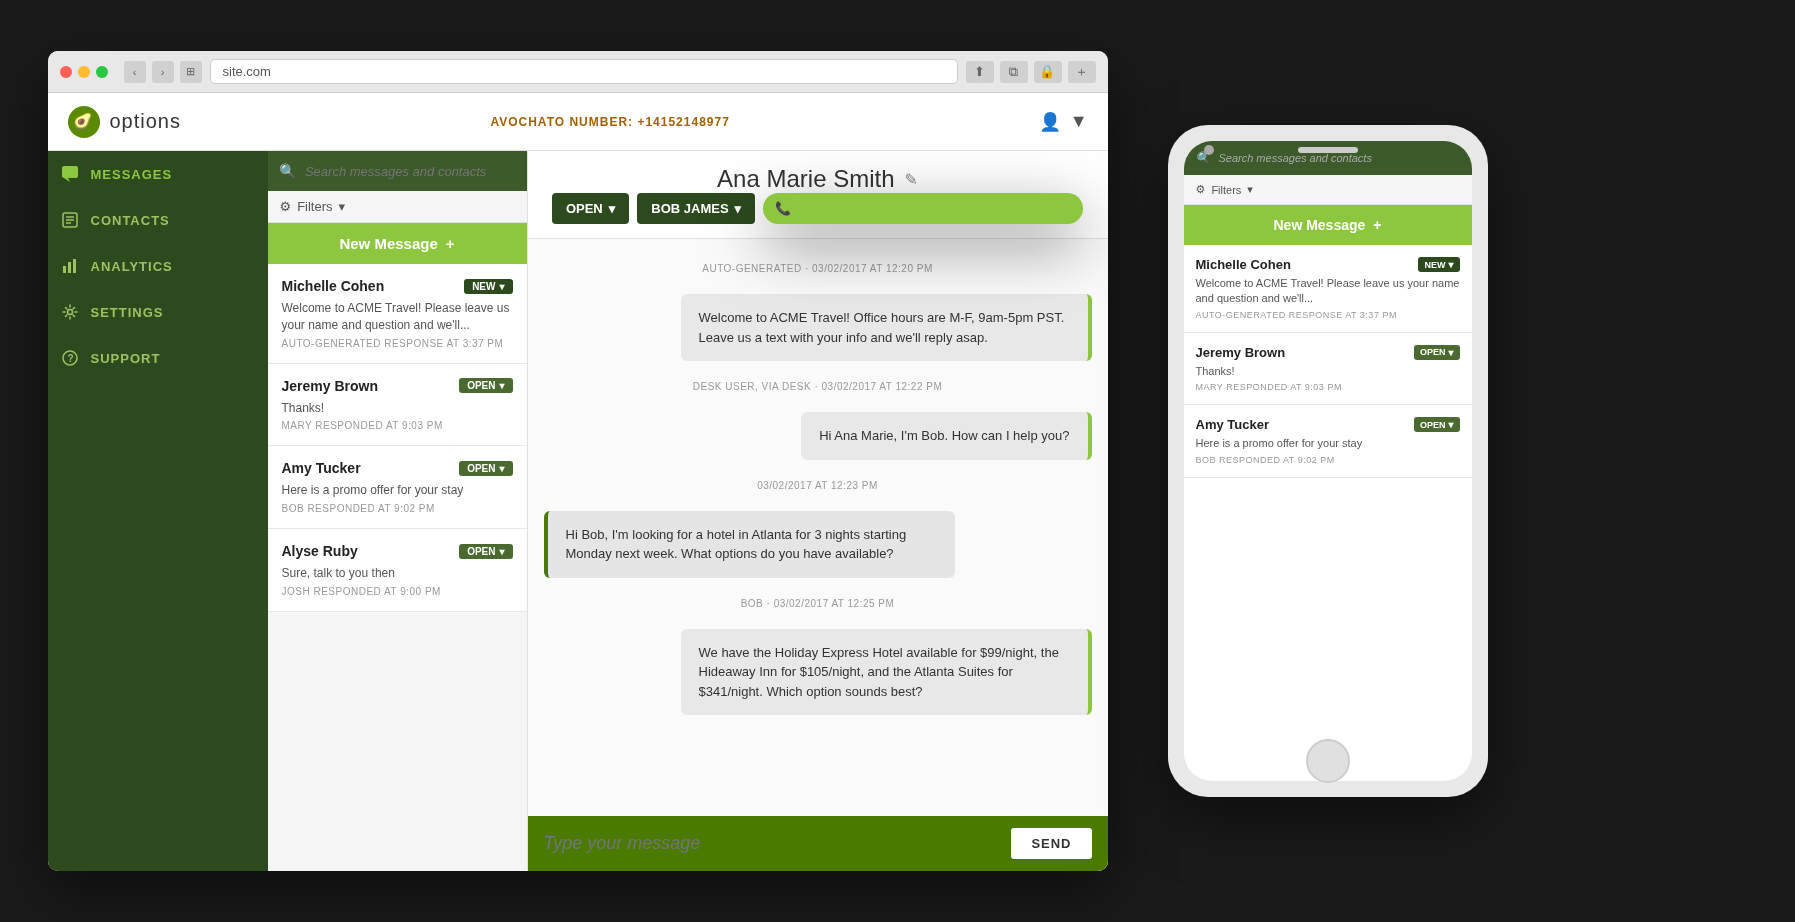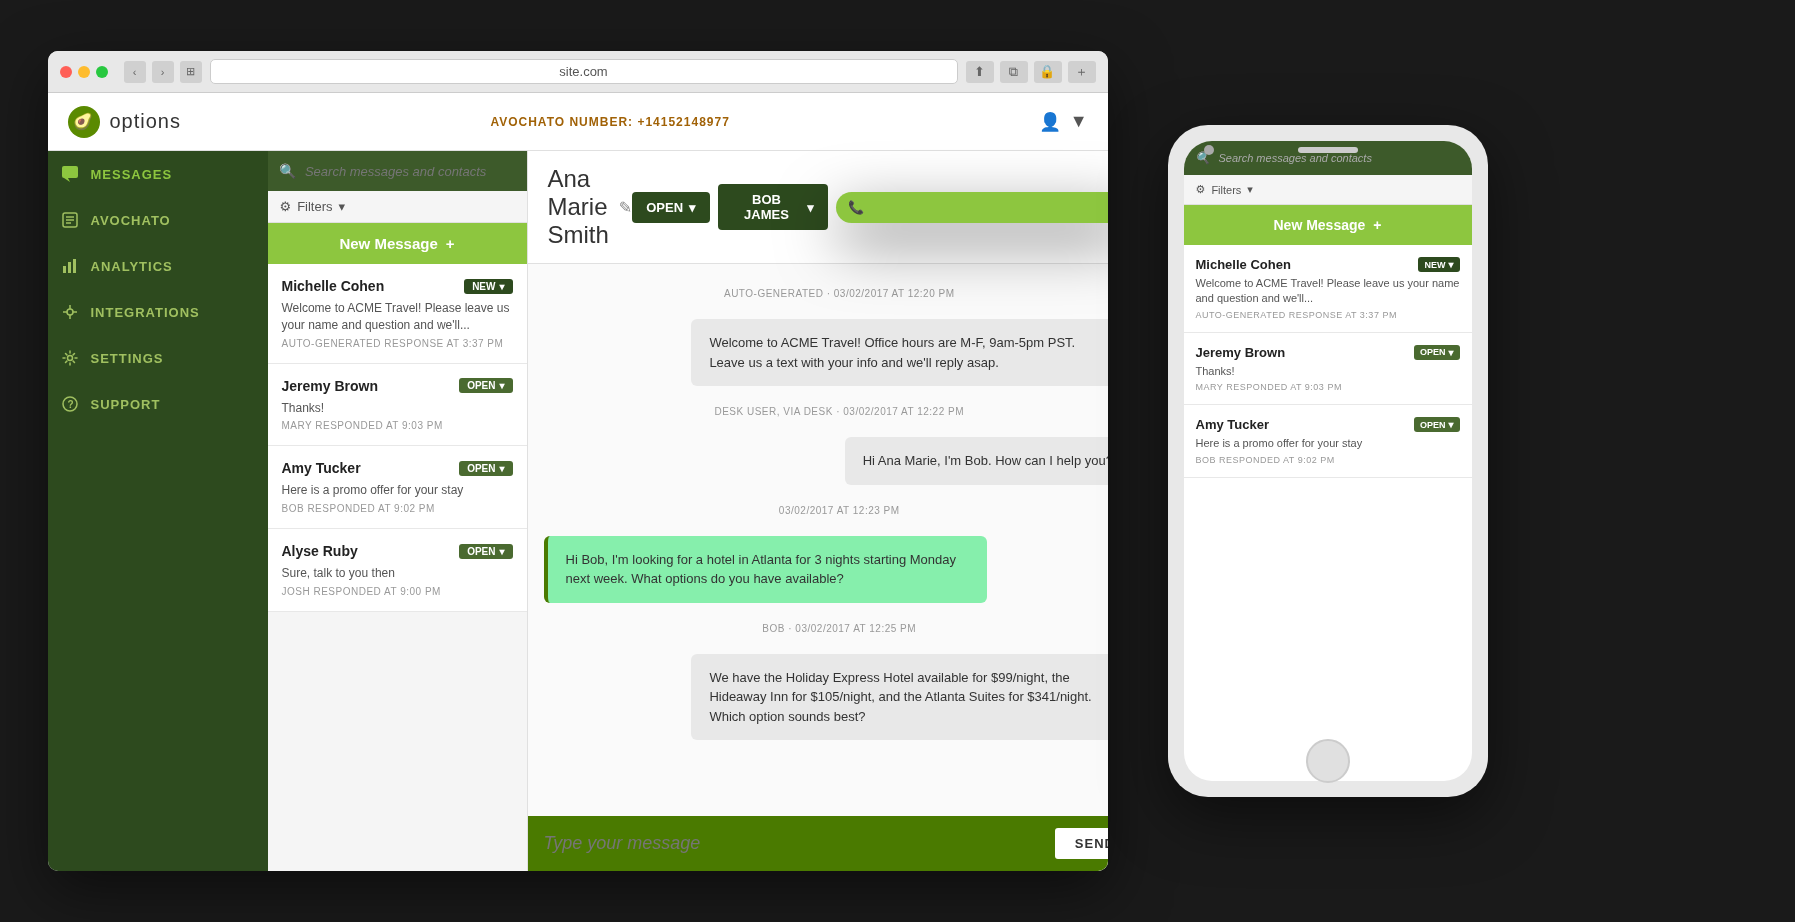--- a/index.html
+++ b/index.html
@@ -71,21 +71,21 @@
       font-size: 11px; color: #666;
     }
 
     .address-bar {
       flex: 1;
       background: white;
       border-radius: 5px;
       padding: 4px 12px;
       font-size: 13px;
       color: #555;
-      text-align: center;
+      text-align: left;
       border: 1px solid #ccc;
     }
 
     .browser-actions {
       display: flex;
       gap: 6px;
     }
 
     .browser-action-btn {
       width: 28px; height: 22px;
@@ -303,20 +303,21 @@
       background: #fafafa;
     }
 
     .chat-header {
       background: white;
       padding: 14px 20px;
       display: flex;
       align-items: center;
       justify-content: space-between;
       border-bottom: 1px solid #e0e0e0;
+      flex-direction: column;
     }
 
     .chat-contact-name {
       font-size: 24px;
       color: #333;
       font-weight: 300;
       display: flex;
       align-items: center;
       gap: 10px;
     }
@@ -378,21 +379,21 @@
       color: #333;
     }
 
     .message-bubble.received {
       background: #e8e8e8;
       align-self: flex-end;
       border-right: 4px solid #8dc63f;
     }
 
     .message-bubble.sent {
-      background: #86efac;
+      background: #e5e5e5;
       align-self: flex-start;
       border-left: 4px solid #4a7a00;
     }
 
     .message-input-area {
       background: #4a7a00;
       padding: 12px 16px;
       display: flex;
       align-items: center;
       gap: 12px;
@@ -620,43 +621,31 @@
         </div>
         <div class="sidebar-item">
           <div class="sidebar-icon">
             <svg width="16" height="16" viewBox="0 0 16 16" fill="#a0c060">
               <rect x="1" y="1" width="14" height="14" rx="2" stroke="#a0c060" stroke-width="1.5" fill="none"></rect>
               <line x1="4" y1="5" x2="12" y2="5" stroke="#a0c060" stroke-width="1.5"></line>
               <line x1="4" y1="8" x2="12" y2="8" stroke="#a0c060" stroke-width="1.5"></line>
               <line x1="4" y1="11" x2="9" y2="11" stroke="#a0c060" stroke-width="1.5"></line>
             </svg>
           </div>
-          <span>AVOCHATO</span>
+          <span>CONTACTS</span>
         </div>
         <div class="sidebar-item">
           <div class="sidebar-icon">
             <svg width="16" height="16" viewBox="0 0 16 16" fill="#a0c060">
               <rect x="1" y="8" width="3" height="7"></rect>
               <rect x="6" y="4" width="3" height="11"></rect>
               <rect x="11" y="1" width="3" height="14"></rect>
             </svg>
           </div>
           <span>ANALYTICS</span>
-        </div>
-        <div class="sidebar-item">
-          <div class="sidebar-icon">
-            <svg width="16" height="16" viewBox="0 0 16 16" fill="none" stroke="#a0c060" stroke-width="1.5">
-              <circle cx="8" cy="8" r="3"></circle>
-              <line x1="8" y1="1" x2="8" y2="5"></line>
-              <line x1="8" y1="11" x2="8" y2="15"></line>
-              <line x1="1" y1="8" x2="5" y2="8"></line>
-              <line x1="11" y1="8" x2="15" y2="8"></line>
-            </svg>
-          </div>
-          <span>INTEGRATIONS</span>
         </div>
         <div class="sidebar-item">
           <div class="sidebar-icon">
             <svg width="16" height="16" viewBox="0 0 16 16" fill="none" stroke="#a0c060" stroke-width="1.5">
               <circle cx="8" cy="8" r="2.5"></circle>
               <path d="M8 1v2M8 13v2M1 8h2M13 8h2M3.5 3.5l1.4 1.4M11.1 11.1l1.4 1.4M3.5 12.5l1.4-1.4M11.1 4.9l1.4-1.4" stroke-linecap="round"></path>
             </svg>
           </div>
           <span>SETTINGS</span>
         </div>

